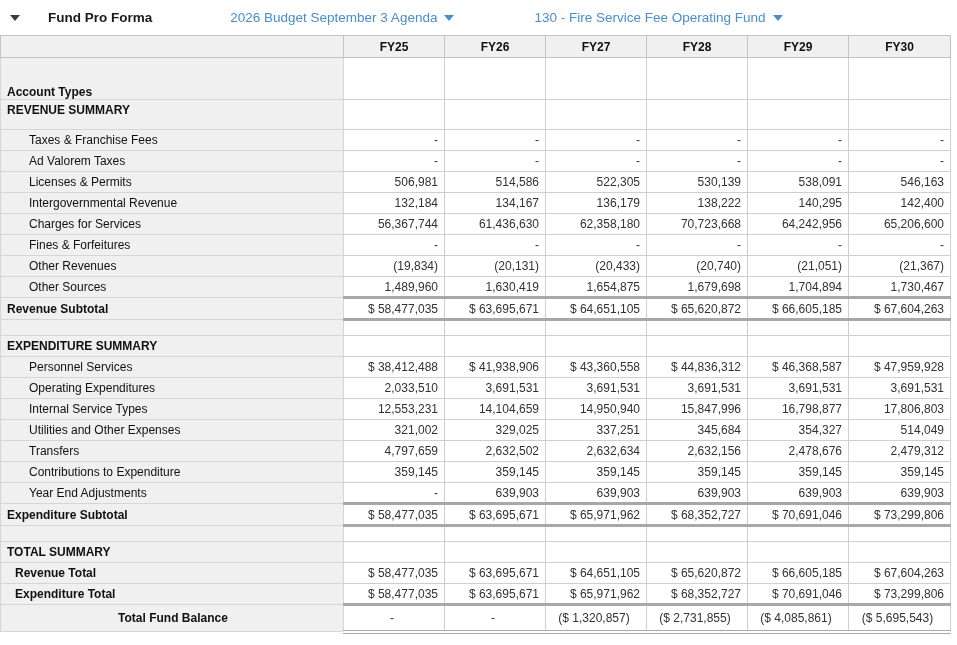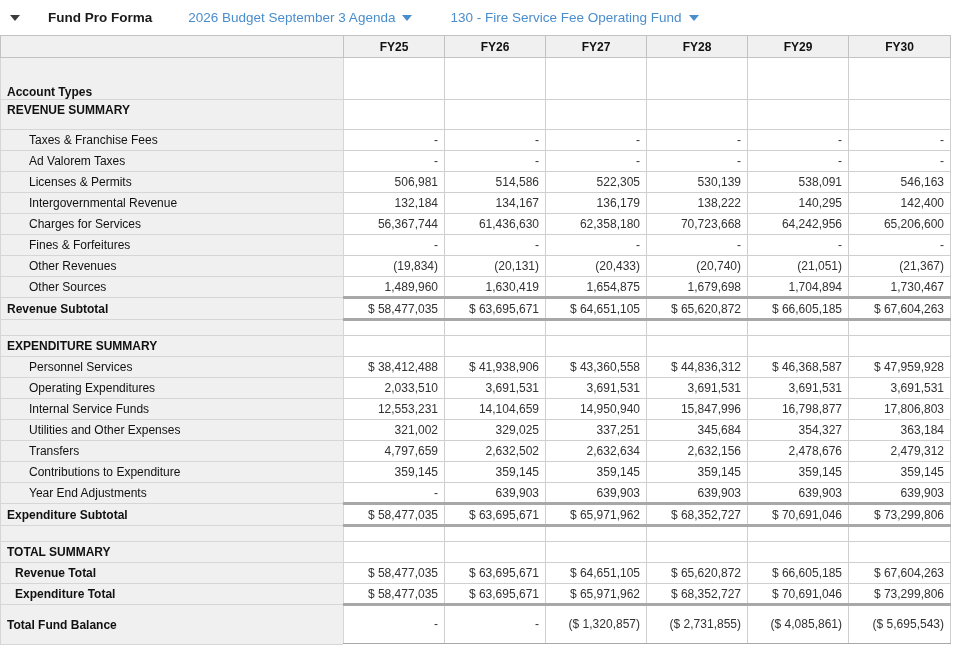--- a/index.html
+++ b/index.html
@@ -17,21 +17,21 @@
     border-left:5px solid transparent;border-right:5px solid transparent;
     border-top:6px solid #3c3c3c;vertical-align:middle;
   }
   .caret.blue{border-top-color:var(--link-blue,#4a8dcc);margin-left:7px;}
   .topbar .title{
     font-weight:bold;font-size:13.5px;color:#1a1a1a;margin-left:12px;margin-right:20px;
     white-space:nowrap;
   }
   .topbar .link{
     color:var(--link-blue,#4a8dcc);font-size:13.5px;margin-right:22px;cursor:pointer;
-    white-space:nowrap;display:inline-flex;align-items:center;
+    white-space:nowrap;display:inline-flex;align-items:center;margin-left:42px;
   }
   
   table{
     border-collapse:collapse;table-layout:fixed;width:950px;margin:0;
     font-size:12px;color:#2b2b2b;
   }
   th,td{box-sizing:border-box;overflow:hidden;white-space:nowrap;}
   thead th{
     background:var(--header-grey,#f0f0f0);
     border:1px solid #c2c2c2;
@@ -58,21 +58,21 @@
   tr.detail td.label{padding-left:28px;}
   tr.subtotal td{height:22px;}
   tr.subtotal td.label{font-weight:bold;}
   tr.subtotal td.value{
     border-top:3px solid var(--subtotal-border,#a8a8a8);
     border-bottom:3px solid var(--subtotal-border,#a8a8a8);
   }
   tr.spacer td{height:16px;}
   tr.total td{height:21px;}
   tr.total td.label{font-weight:bold;padding-left:14px;}
-  tr.grand_total td{height:40px;}
+  tr.grand_total td{height:27px;text-align:center;}
   tr.grand_total td.label{font-weight:bold;}
   tr.grand_total td.value{
     border-top:3px solid var(--subtotal-border,#a8a8a8);
     border-bottom:4px double var(--subtotal-border,#a8a8a8);
   }
 </style>
 </head>
 <body>
 
 <div class="topbar">
@@ -239,36 +239,36 @@
       <tr class="detail">
         <td class="label">Operating Expenditures</td>
         <td class="value">2,033,510</td>
         <td class="value">3,691,531</td>
         <td class="value">3,691,531</td>
         <td class="value">3,691,531</td>
         <td class="value">3,691,531</td>
         <td class="value">3,691,531</td>
       </tr>
       <tr class="detail">
-        <td class="label">Internal Service Funds</td>
+        <td class="label">Internal Service Types</td>
         <td class="value">12,553,231</td>
         <td class="value">14,104,659</td>
         <td class="value">14,950,940</td>
         <td class="value">15,847,996</td>
         <td class="value">16,798,877</td>
         <td class="value">17,806,803</td>
       </tr>
       <tr class="detail">
         <td class="label">Utilities and Other Expenses</td>
         <td class="value">321,002</td>
         <td class="value">329,025</td>
         <td class="value">337,251</td>
         <td class="value">345,684</td>
         <td class="value">354,327</td>
-        <td class="value">363,184</td>
+        <td class="value">514,049</td>
       </tr>
       <tr class="detail">
         <td class="label">Transfers</td>
         <td class="value">4,797,659</td>
         <td class="value">2,632,502</td>
         <td class="value">2,632,634</td>
         <td class="value">2,632,156</td>
         <td class="value">2,478,676</td>
         <td class="value">2,479,312</td>
       </tr>

